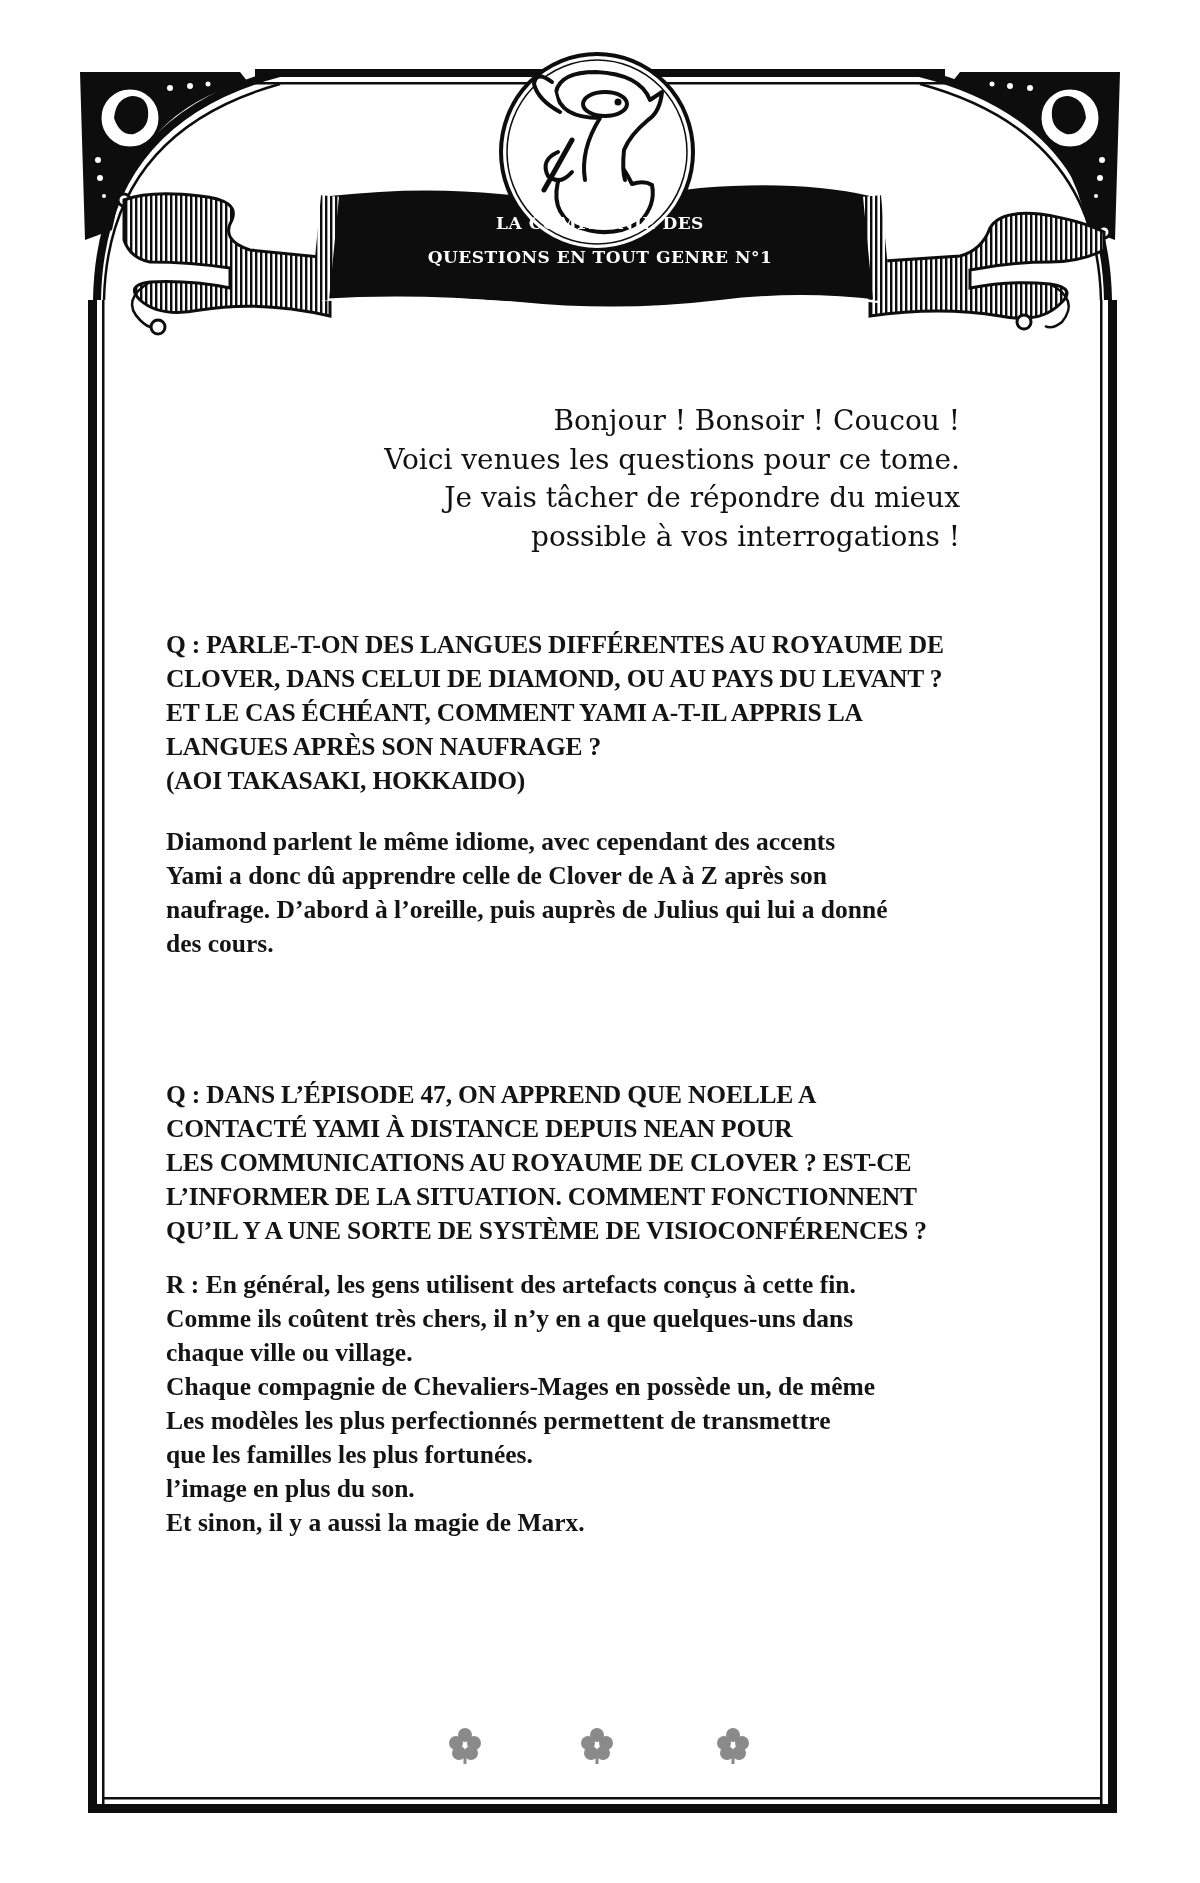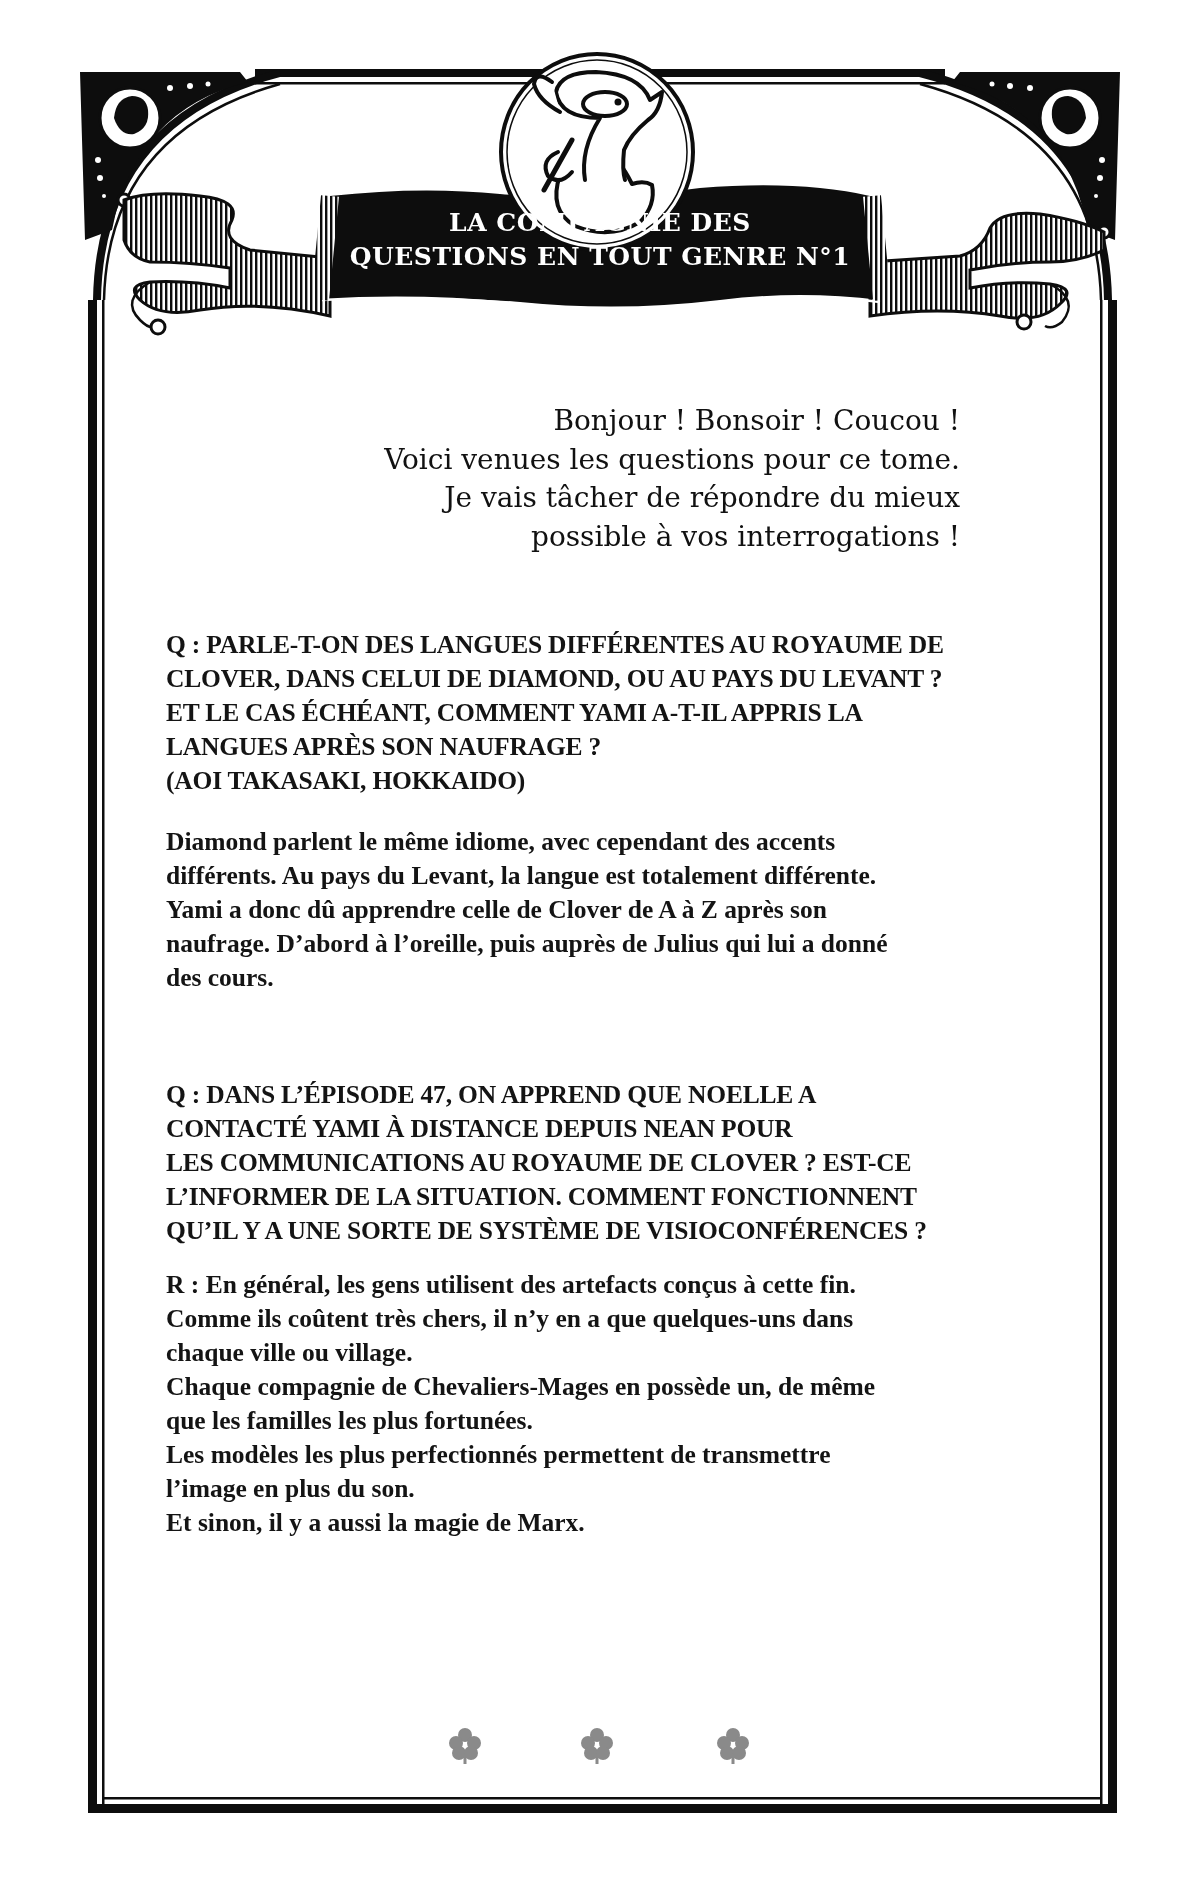--- a/index.html
+++ b/index.html
@@ -6,21 +6,21 @@
   body { width: 1200px; height: 1883px; position: relative; overflow: hidden;
          font-family: "Liberation Serif", "DejaVu Serif", serif; color: #0d0d0d; }
 
   
   .frame-svg { position: absolute; left: 0; top: 0; width: 1200px; height: 1883px; }
 
   
   .banner-title { position: absolute; left: 330px; width: 540px; top: 206px;
                   text-align: center; color: #ffffff;
                   font-family: "DejaVu Serif", "Liberation Serif", serif;
-                  font-weight: bold; font-size: 25px; line-height: 34px;
+                  font-weight: bold; font-size: 17px; line-height: 34px;
                   letter-spacing: 0.5px; }
   .banner-title span { display: block; }
 
   
   .intro { position: absolute; left: 240px; width: 720px; top: 402px;
            text-align: right;
            font-family: "DejaVu Serif", "Liberation Serif", serif;
            font-size: 28px; line-height: 38.5px; color: #111; }
   .intro span { display: block; }
 
@@ -159,39 +159,38 @@
 <div class="qa">
   <div class="block question" id="q1">
     <span>Q : PARLE-T-ON DES LANGUES DIFFÉRENTES AU ROYAUME DE</span>
     <span>CLOVER, DANS CELUI DE DIAMOND, OU AU PAYS DU LEVANT ?</span>
     <span>ET LE CAS ÉCHÉANT, COMMENT YAMI A-T-IL APPRIS LA</span>
     <span>LANGUES APRÈS SON NAUFRAGE ?</span>
     <span>(AOI TAKASAKI, HOKKAIDO)</span>
   </div>
   <div class="block answer" id="a1">
     <span>Diamond parlent le même idiome, avec cependant des accents</span>
-    <span>différents. Au pays du Levant, la langue est totalement différente.</span>
     <span>Yami a donc dû apprendre celle de Clover de A à Z après son</span>
     <span>naufrage. D’abord à l’oreille, puis auprès de Julius qui lui a donné</span>
     <span>des cours.</span>
   </div>
   <div class="block question" id="q2">
     <span>Q : DANS L’ÉPISODE 47, ON APPREND QUE NOELLE A</span>
     <span>CONTACTÉ YAMI À DISTANCE DEPUIS NEAN POUR</span>
     <span>LES COMMUNICATIONS AU ROYAUME DE CLOVER ? EST-CE</span>
     <span>L’INFORMER DE LA SITUATION. COMMENT FONCTIONNENT</span>
     <span>QU’IL Y A UNE SORTE DE SYSTÈME DE VISIOCONFÉRENCES ?</span>
   </div>
   <div class="block answer" id="a2">
     <span>R : En général, les gens utilisent des artefacts conçus à cette fin.</span>
     <span>Comme ils coûtent très chers, il n’y en a que quelques-uns dans</span>
     <span>chaque ville ou village.</span>
     <span>Chaque compagnie de Chevaliers-Mages en possède un, de même</span>
+    <span>Les modèles les plus perfectionnés permettent de transmettre</span>
     <span>que les familles les plus fortunées.</span>
-    <span>Les modèles les plus perfectionnés permettent de transmettre</span>
     <span>l’image en plus du son.</span>
     <span>Et sinon, il y a aussi la magie de Marx.</span>
   </div>
 </div>
 
 <div class="clover" style="left:448px">
   <svg viewBox="0 0 34 40">
       <g class="clv" fill="#8a8a8a">
         <circle cx="17" cy="9" r="7"></circle>
         <circle cx="8" cy="17" r="7"></circle>

